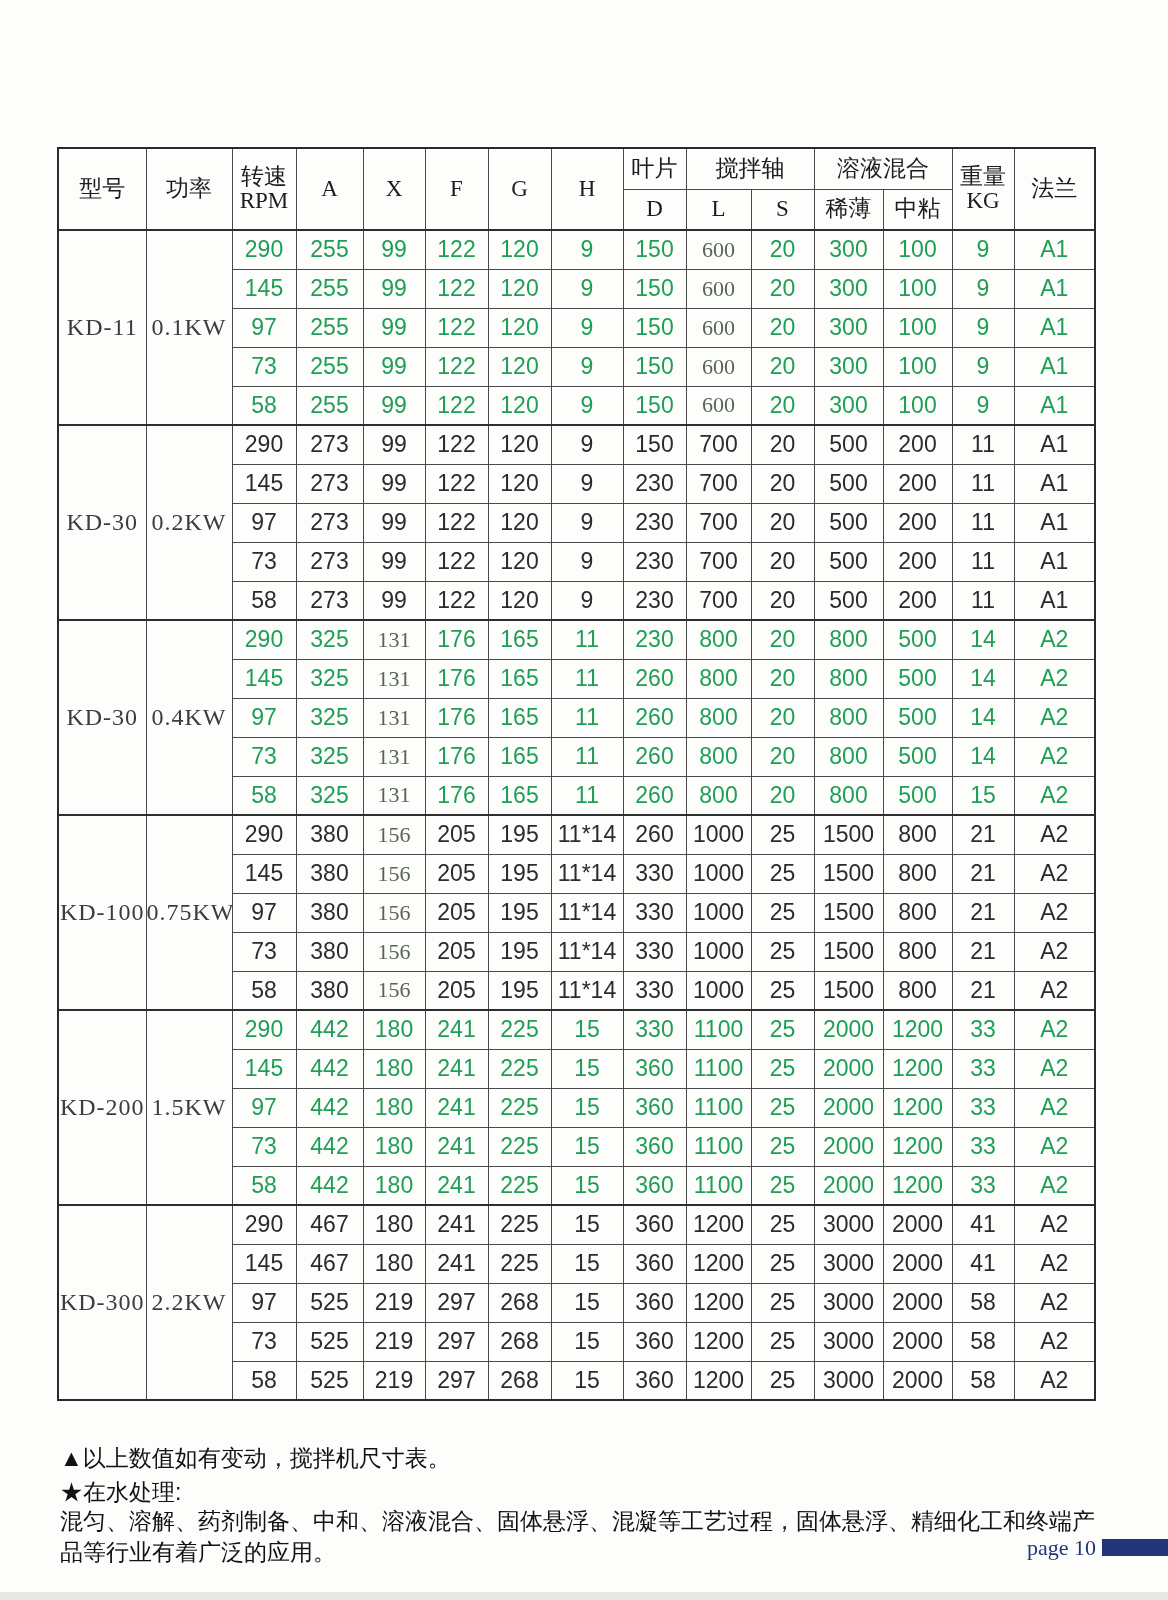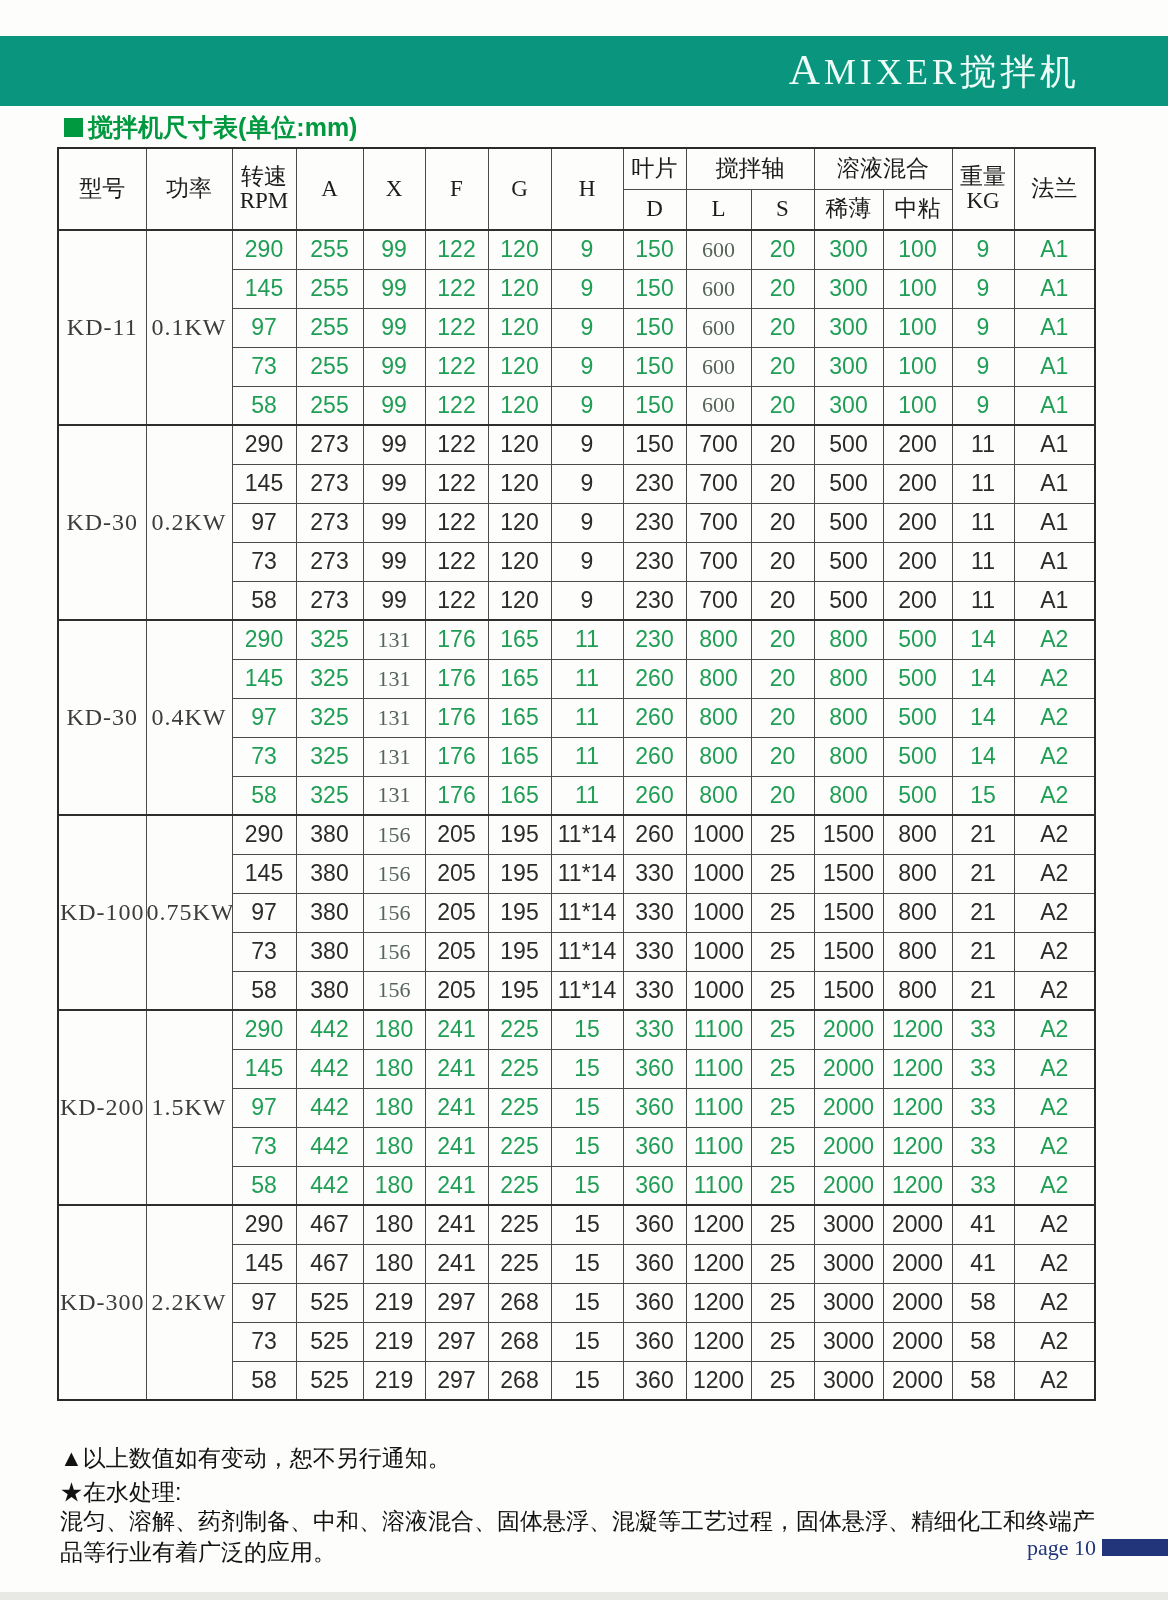--- a/index.html
+++ b/index.html
@@ -53,28 +53,21 @@
     font-family:"Liberation Serif", serif; font-size:22px;
   }
   .pagebar { position:absolute; top:1539px; right:0; width:66px; height:17px; background:#22357b; }
   .bottom-strip { position:absolute; bottom:0; left:0; width:1168px; height:8px; background:#e8e8e4; }
 </style>
 </head>
 <body>
 
 <div class="page">
 
-  <div class="banner" style="background: rgb(10, 150, 126);">
-    <span class="banner-title">AMIXER搅拌机</span>
-  </div>
-
-  <div class="subtitle" style="color: rgb(0, 153, 63);">
-    <span class="bullet" style="background: rgb(0, 153, 63);"></span>
-    <span>搅拌机尺寸表(单位:mm)</span>
-  </div>
+
 
   <table class="spec-table">
     <colgroup>
       <col style="width:88px">
         <col style="width:86px">
         <col style="width:64px">
       <col style="width:67px">
         <col style="width:62px">
         <col style="width:63px">
       <col style="width:63px">
@@ -577,21 +570,21 @@
           <td style="color: rgb(43, 43, 43); border-top-color: rgb(117, 117, 117);">25</td>
           <td style="color: rgb(43, 43, 43); border-top-color: rgb(117, 117, 117);">3000</td>
           <td style="color: rgb(43, 43, 43); border-top-color: rgb(117, 117, 117);">2000</td>
           <td style="color: rgb(43, 43, 43); border-top-color: rgb(117, 117, 117);">58</td>
           <td style="color: rgb(43, 43, 43); border-top-color: rgb(117, 117, 117);">A2</td>
         </tr>
       </tbody>
   </table>
 
   <div class="notes">
-    <div class="note-line1">▲以上数值如有变动，恕不另行通知。</div>
+    <div class="note-line1">▲以上数值如有变动，搅拌机尺寸表。</div>
     <div class="note-line2">★在水处理:</div>
     <div class="note-para">混匀、溶解、药剂制备、中和、溶液混合、固体悬浮、混凝等工艺过程，固体悬浮、精细化工和终端产品等行业有着广泛的应用。</div>
   </div>
 
   <div class="pagefoot" style="color: rgb(34, 53, 123);">page 10</div>
   <div class="pagebar" style="background: rgb(34, 53, 123);"></div>
   <div class="bottom-strip"></div>
 </div>
 
 </body></html>

